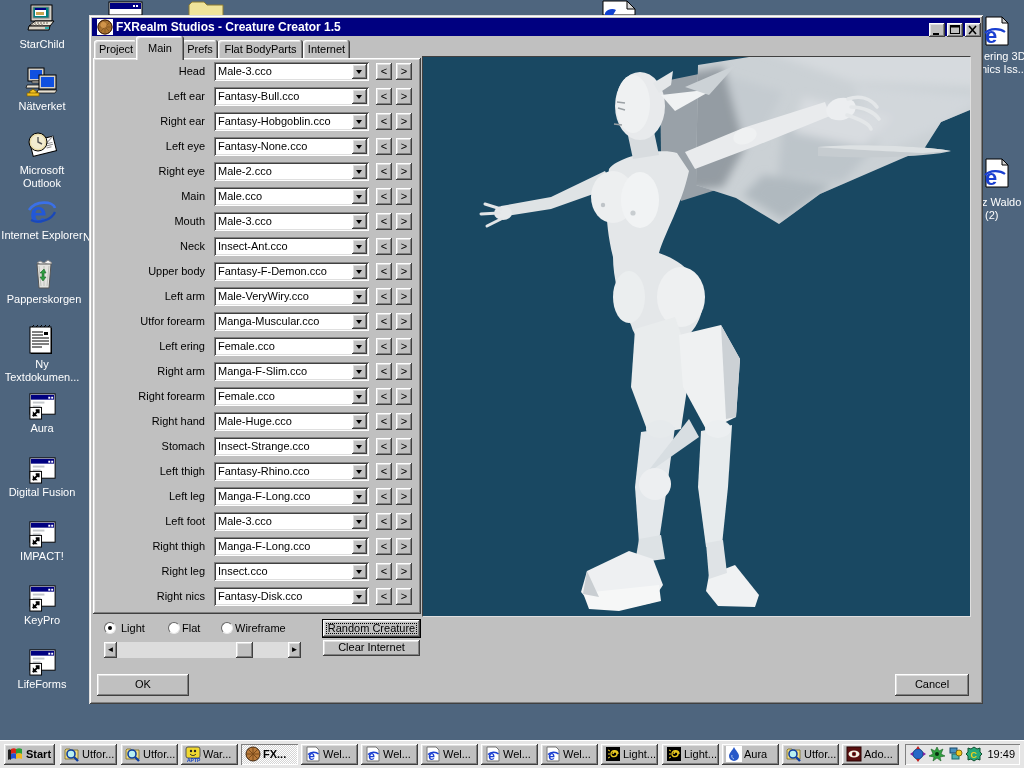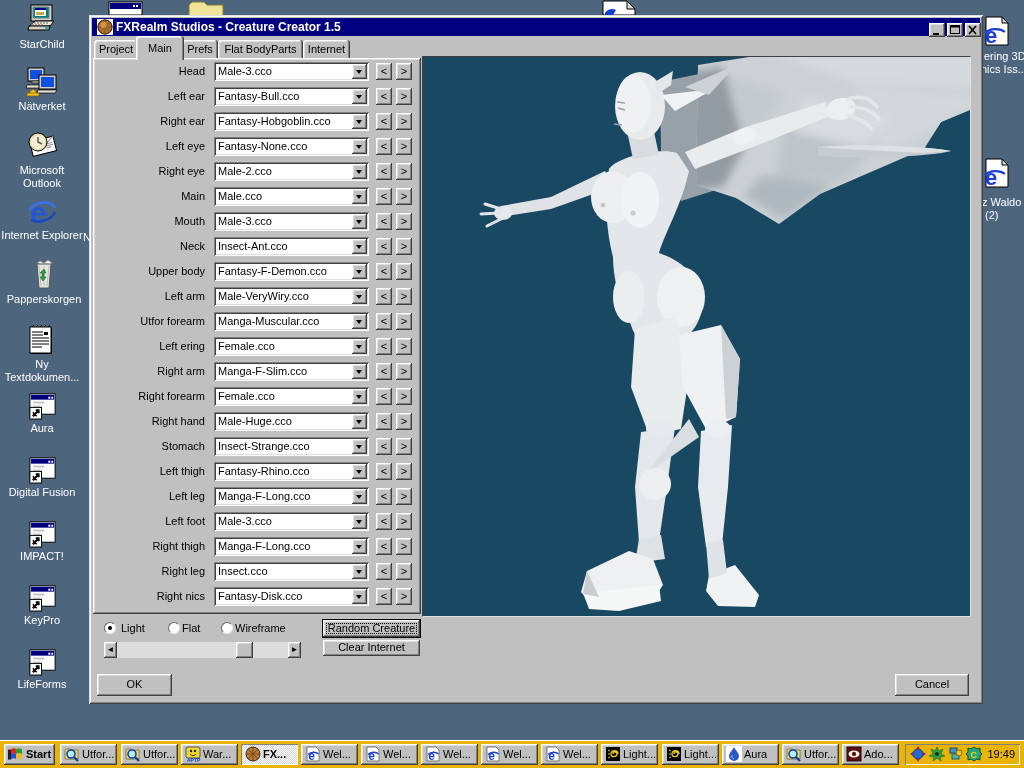--- a/index.html
+++ b/index.html
@@ -31,21 +31,21 @@
 .radio.on::after{content:"";position:absolute;left:3px;top:3px;width:4px;height:4px;border-radius:50%;background:#000}
 .rlab{position:absolute;height:13px;line-height:13px}
 .pbtn{position:absolute;background:#c0c0c0;box-shadow:inset -1px -1px 0 #404040,inset 1px 1px 0 #fff,inset -2px -2px 0 #808080,inset 2px 2px 0 #dfdfdf;text-align:center}
 .pbtn.def{box-shadow:0 0 0 1px #000,inset -1px -1px 0 #404040,inset 1px 1px 0 #fff,inset -2px -2px 0 #808080,inset 2px 2px 0 #dfdfdf}
 .focusrect{position:absolute;left:3px;top:3px;right:3px;bottom:3px;border:1px dotted #000}
 
 #sbar{position:absolute;left:15px;top:627px;width:197px;height:16px;background:#dcdcdc}
 .sarr{position:absolute;top:0;width:13px;height:16px;background:#c0c0c0;box-shadow:inset -1px -1px 0 #404040,inset 1px 1px 0 #fff,inset -2px -2px 0 #808080,inset 2px 2px 0 #dfdfdf;text-align:center;line-height:15px;font-size:8px}
 #sthumb{position:absolute;left:132px;top:0;width:17px;height:16px;background:#c0c0c0;box-shadow:inset -1px -1px 0 #404040,inset 1px 1px 0 #fff,inset -2px -2px 0 #808080,inset 2px 2px 0 #dfdfdf}
 
-#taskbar{position:absolute;left:0;top:740px;width:1024px;height:28px;background:#eab308;box-shadow:inset 0 1px 0 #fff}
+#taskbar{position:absolute;left:0;top:740px;width:1024px;height:28px;background:#e5e5e5;box-shadow:inset 0 1px 0 #fff}
 #start{position:absolute;left:4px;top:4px;width:51px;height:21px;font-weight:bold;font-size:11px}
 #start svg{position:absolute;left:3px;top:3px}
 #start span{position:absolute;left:22px;top:4px}
 .tbtn{position:absolute;top:4px;width:57px;height:21px;overflow:hidden}
 .tbtn svg{position:absolute;left:4px;top:2px}
 .tbtn span{position:absolute;left:22px;top:4px;white-space:nowrap}
 .tbtn.active{background:#dfdfdf;background-image:repeating-conic-gradient(#fff 0% 25%,#d4d4d4 25% 50%);background-size:2px 2px;font-weight:bold}
 #tray{position:absolute;left:905px;top:4px;width:115px;height:21px;box-shadow:inset 1px 1px 0 #808080,inset -1px -1px 0 #fff}
 #tray svg{position:absolute;top:2px}
 #clock{position:absolute;right:5px;top:4px;font-size:11px}
@@ -538,21 +538,21 @@
   <div class="rlab" style="left:93px;top:607px">Flat</div>
   <div class="radio" style="left:132px;top:607px"></div>
   <div class="rlab" style="left:146px;top:607px">Wireframe</div>
   <div id="sbar">
     <div class="sarr" style="left:0">◄</div>
     <div id="sthumb"></div>
     <div class="sarr" style="right:0">►</div>
   </div>
   <div class="pbtn def" style="left:234px;top:605px;width:97px;height:17px;line-height:16px">Random Creature<div class="focusrect"></div></div>
   <div class="pbtn" style="left:234px;top:625px;width:97px;height:16px;line-height:15px">Clear Internet</div>
-  <div class="pbtn" style="left:8px;top:659px;width:75px;height:22px;line-height:21px">OK</div>
+  <div class="pbtn" style="left:8px;top:659px;width:92px;height:22px;line-height:21px">OK</div>
   <div class="pbtn" style="left:806px;top:659px;width:74px;height:22px;line-height:21px">Cancel</div>
 </div>
 <div id="taskbar">
   <div id="start" class="r1">
       <svg width="18" height="15" viewBox="0 0 18 15">
 <path d="M1 3 C2 2 3 2 4 3 L4 13 C3 12 2 12 1 13 Z" fill="#222"></path>
 <path d="M4 2 C6 1 8 1 9 2 L9 7 C8 6 6 6 4 7 Z" fill="#d82818"></path>
 <path d="M9 2 C11 1 13 1 15 2 L15 7 C13 6 11 6 9 7 Z" fill="#28a038"></path>
 <path d="M4 7 C6 6 8 6 9 7 L9 12 C8 11 6 11 4 12 Z" fill="#2050d8"></path>
 <path d="M9 7 C11 6 13 6 15 7 L15 12 C13 11 11 11 9 12 Z" fill="#f0b820"></path>

